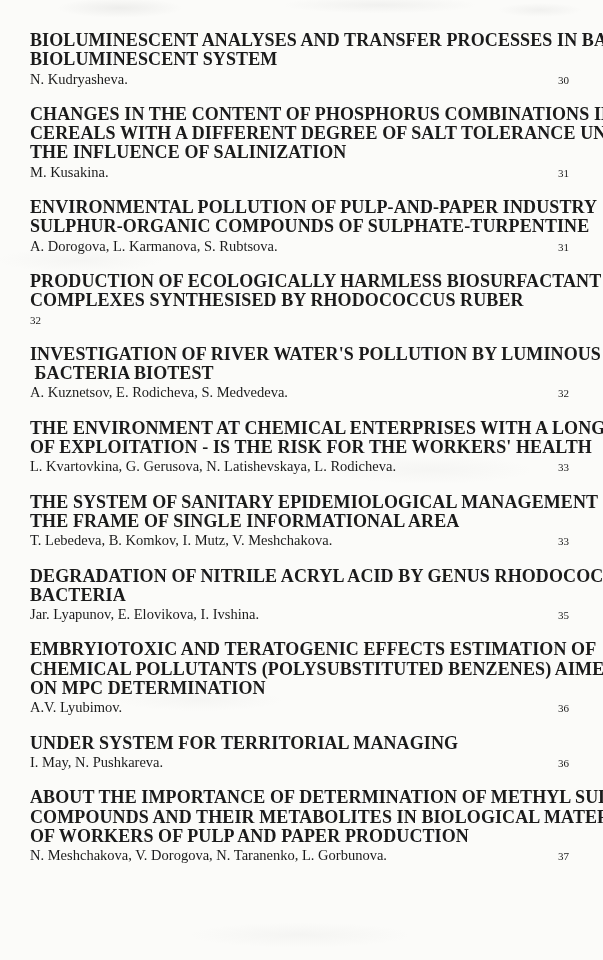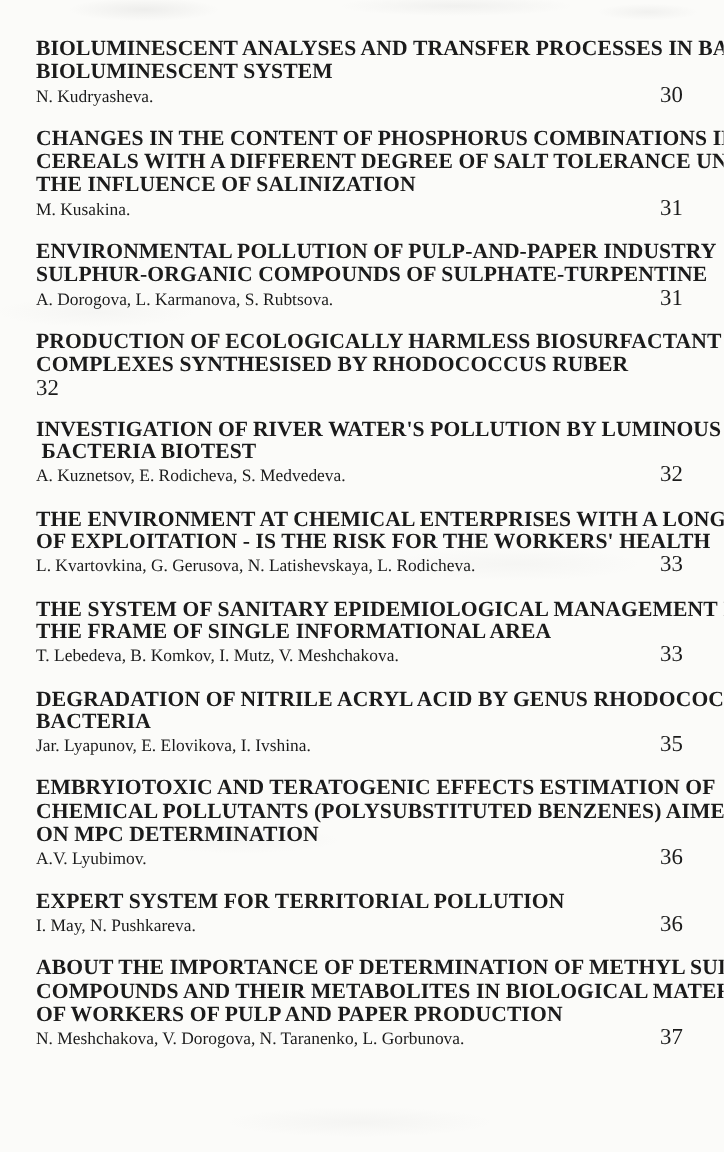--- a/index.html
+++ b/index.html
@@ -49,21 +49,21 @@
     display: flex;
     justify-content: space-between;
     align-items: baseline;
     font-size: 14.5px;
     line-height: 19.3px;
   }
   .entry-authors {
     white-space: pre;
   }
   .entry-page {
-    font-size: 19px;
+    font-size: 11px;
   }
 </style>
 </head>
 <body>
 
 <div class="scan-noise"></div>
 
 <div class="toc">
 
   <div class="entry">
@@ -143,21 +143,21 @@
     <div class="entry-title">EMBRYIOTOXIC AND TERATOGENIC EFFECTS ESTIMATION OF
 CHEMICAL POLLUTANTS (POLYSUBSTITUTED BENZENES) AIMED
 ON MPC DETERMINATION</div>
     <div class="entry-meta">
       <span class="entry-authors">A.V. Lyubimov.</span>
       <span class="entry-page">36</span>
     </div>
   </div>
 
   <div class="entry">
-    <div class="entry-title">EXPERT SYSTEM FOR TERRITORIAL POLLUTION</div>
+    <div class="entry-title">UNDER SYSTEM FOR TERRITORIAL MANAGING</div>
     <div class="entry-meta">
       <span class="entry-authors">I. May, N. Pushkareva.</span>
       <span class="entry-page">36</span>
     </div>
   </div>
 
   <div class="entry">
     <div class="entry-title">ABOUT THE IMPORTANCE OF DETERMINATION OF METHYL SULFURIC
 COMPOUNDS AND THEIR METABOLITES IN BIOLOGICAL MATERIAL
 OF WORKERS OF PULP AND PAPER PRODUCTION</div>

